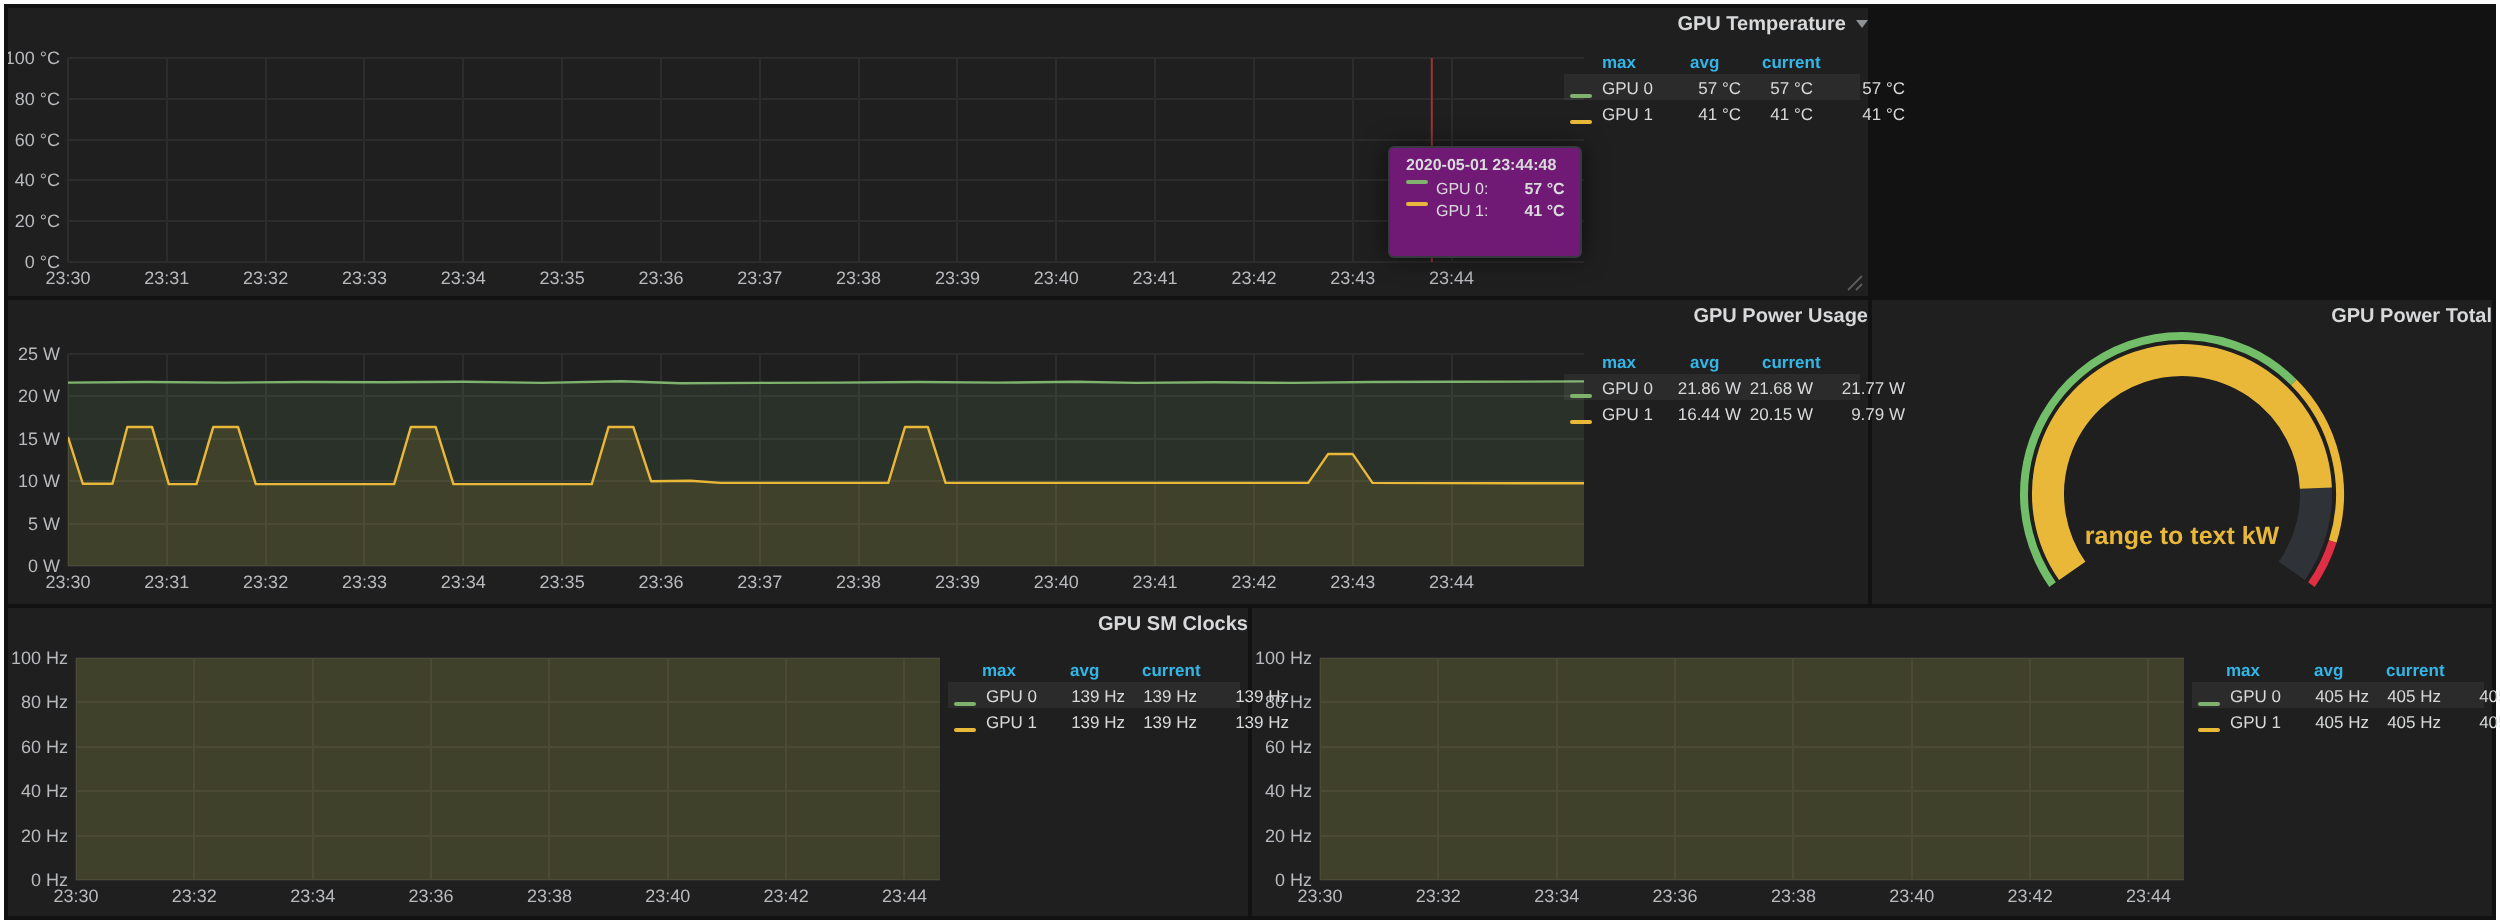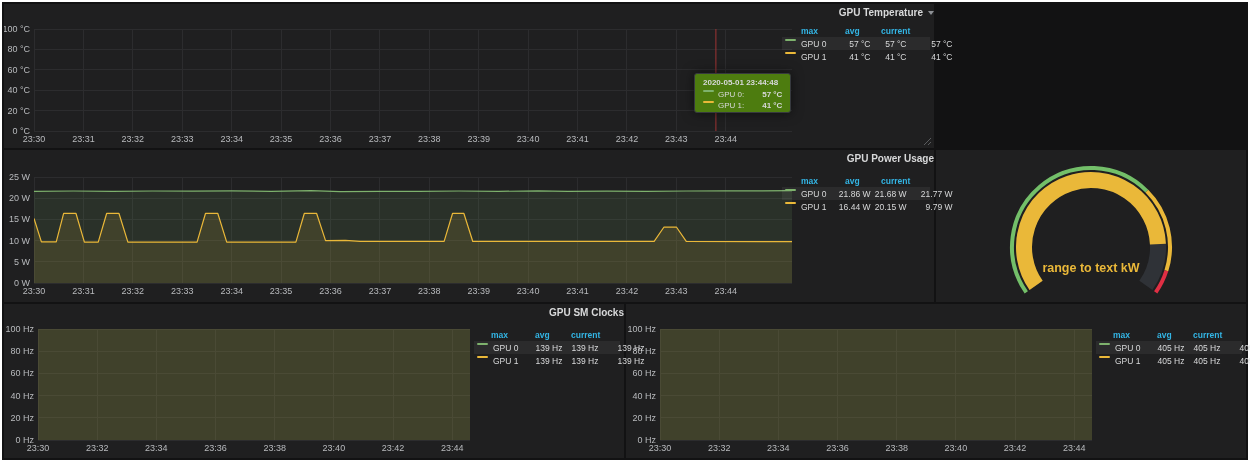--- a/index.html
+++ b/index.html
@@ -13,24 +13,24 @@
          border-right:3.5px solid transparent;border-top:4px solid #8e9196;margin-left:5px;vertical-align:middle}
   svg.chart{position:absolute;left:0;top:0;z-index:1}
   svg.gauge{position:absolute;left:0;top:0;z-index:1}
   .tick{font-size:9px;fill:#b8babd}
   .gval{font-weight:700;text-anchor:middle}
   .legend{position:absolute;font-size:8.5px;color:#d8d9da;z-index:2}
   .lrow{display:grid;grid-template-columns:1fr 44px 36px 46px;height:13px;align-items:center;padding:0 3px}
   .lrow.hl{background:rgba(255,255,255,.055)}
   .lh{color:#33b5e5;font-weight:700;text-align:left}
   .lval{text-align:right;white-space:nowrap}
-  .lname{display:flex;align-items:flex-start;gap:5px;cursor:pointer;white-space:nowrap}
+  .lname{display:flex;align-items:flex-end;gap:5px;cursor:pointer;white-space:nowrap}
   .dash{width:11px;height:2px;border-radius:1px;flex:0 0 auto}
-  .gtooltip{position:absolute;background:#4d7c0f;border:1px solid #36393e;border-radius:3px;
-           padding:4px 8px 0 8px;font-size:8px;color:#d8d9da;z-index:4;
+  .gtooltip{position:absolute;background:#701a75;border:1px solid #36393e;border-radius:3px;
+           padding:4px 8px 16px 8px;font-size:8px;color:#d8d9da;z-index:4;
            box-shadow:0 0 12px rgba(0,0,0,.55);white-space:nowrap}
   .tdate{font-weight:700;margin-bottom:3px}
   .trow{display:flex;align-items:flex-start;gap:4px;height:11px}
   .tval{font-weight:700;margin-left:14px}
   .resize{position:absolute;right:2px;bottom:2px;z-index:3;cursor:nwse-resize}
 </style>
 </head>
 <body>
 
 <div id="stage">
@@ -202,20 +202,23 @@
         <div class="lrow">
           <span class="lname"><i class="dash" style="background: rgb(234, 184, 57);"></i>GPU 1</span>
           <span class="lval">16.44 W</span>
           <span class="lval">20.15 W</span>
           <span class="lval">9.79 W</span>
         </div>
       </div>
   </div>
 
   <div class="panel" style="left:934px;top:148px;width:310px;height:152px">
+    <div class="ptitle">
+      <span>GPU Power Total</span>
+    </div>
     <svg class="gauge" width="310" height="152" viewBox="0 0 310 152">
         <path d="M 100.11681303263754 135.42962123552007 A 67 67 0 1 1 209.88318696736246 135.42962123552007" fill="none" stroke="#2f3237" stroke-width="16"></path>
         <path d="M 100.11681303263754 135.42962123552007 A 67 67 0 1 1 221.93623084598448 94.07750104652249" fill="none" stroke="#eab839" stroke-width="16"></path>
         <path d="M 90.28698850116963 142.31253847173264 A 79 79 0 0 1 210.86143571373725 41.13856428626275" fill="none" stroke="#73bf69" stroke-width="4"></path>
         <path d="M 210.86143571373725 41.13856428626275 A 79 79 0 0 1 230.34363910910992 120.75575816083757" fill="none" stroke="#eab839" stroke-width="4"></path>
         <path d="M 230.34363910910992 120.75575816083757 A 79 79 0 0 1 219.71301149883035 142.31253847173264" fill="none" stroke="#e02f44" stroke-width="4"></path>
         <text x="155" y="122" class="gval" font-size="12.5" fill="#eab839">range to text kW</text>
       </svg>
   </div>
 

